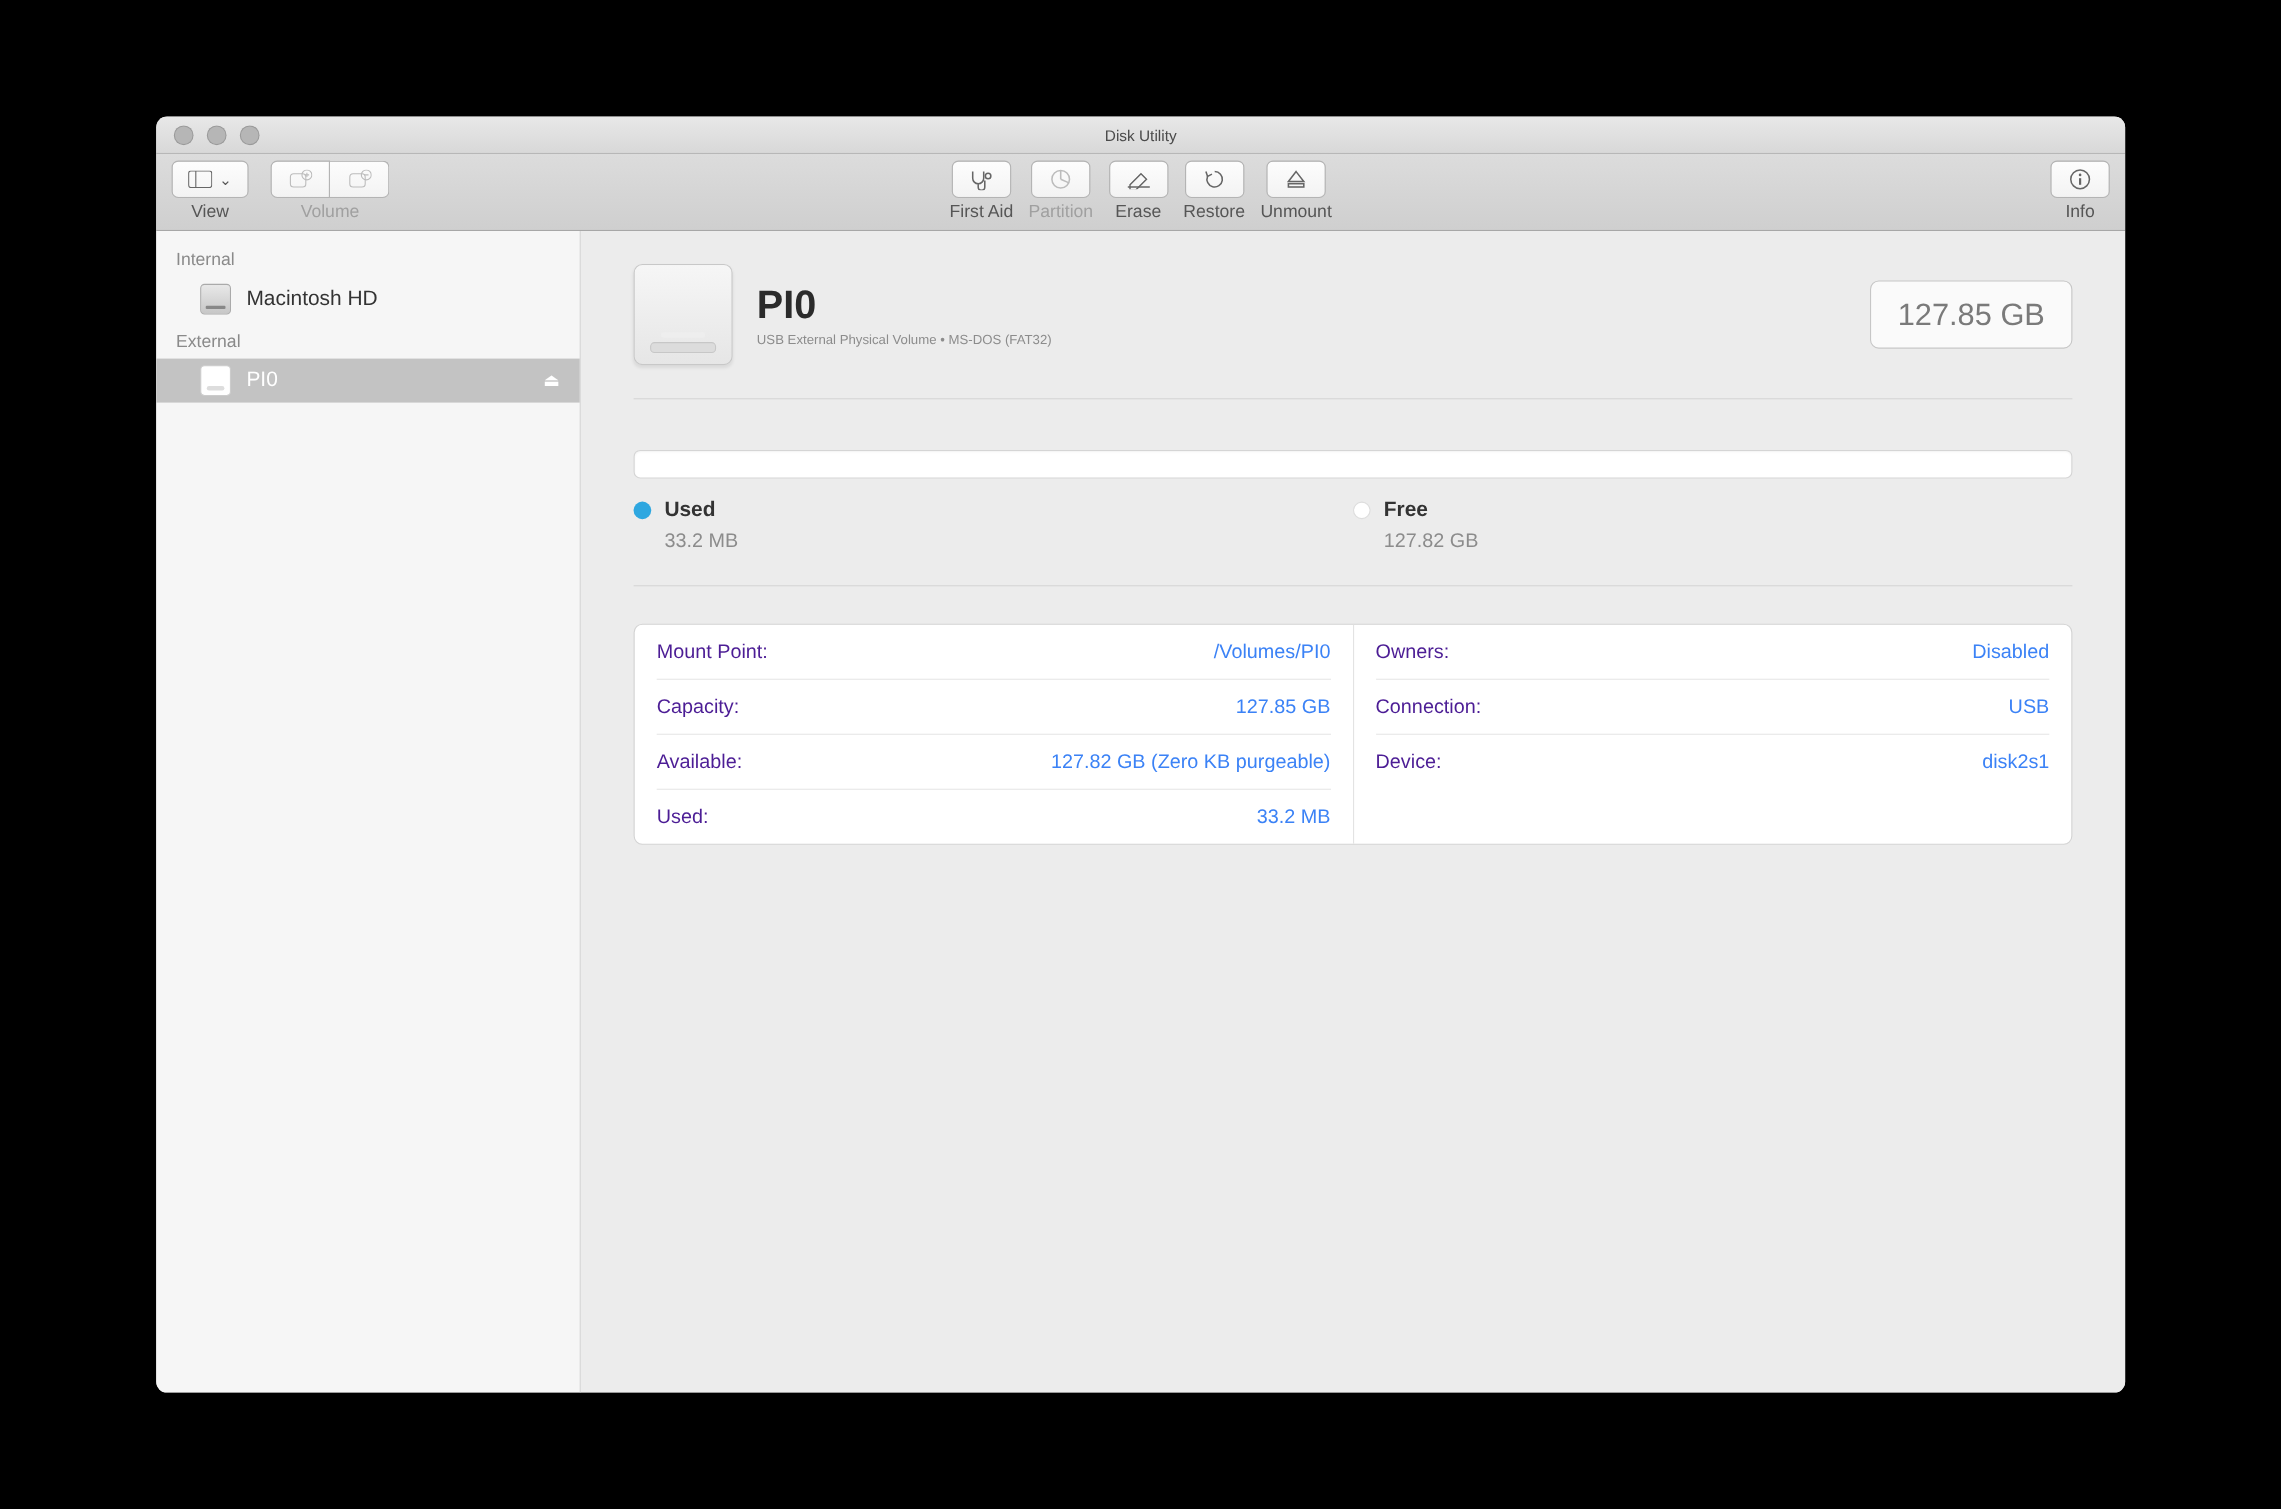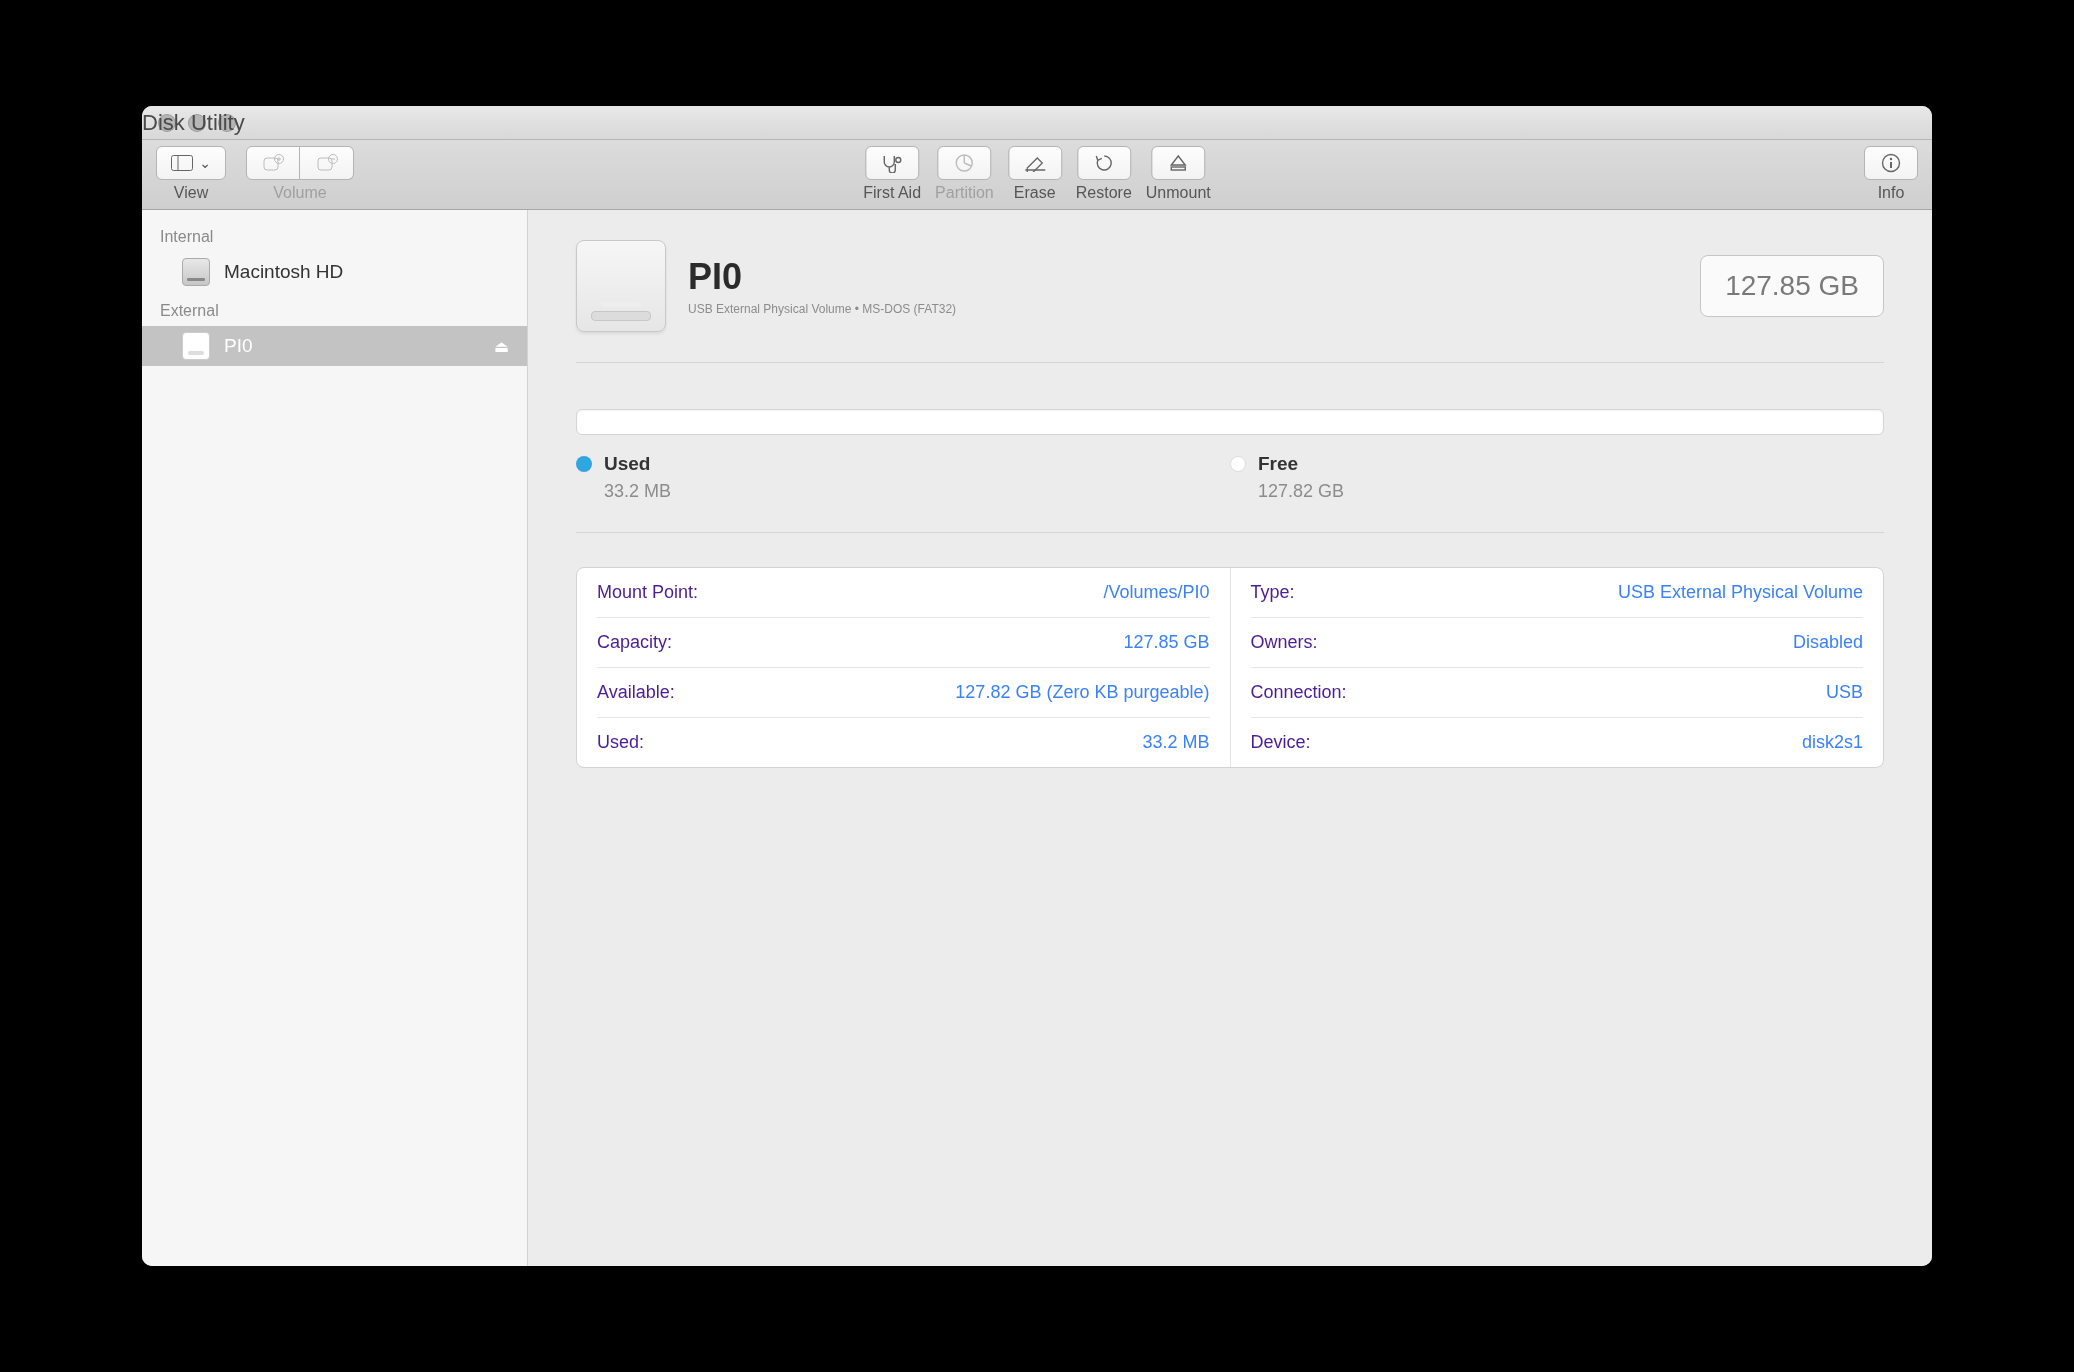--- a/index.html
+++ b/index.html
@@ -23,21 +23,21 @@
   }
   
   .titlebar {
     height: 34px;
     background: linear-gradient(#e8e8e8,#d8d8d8);
     border-bottom:1px solid #b7b7b7;
     display:flex; align-items:center; position:relative;
   }
   .traffic { display:flex; gap:12px; padding-left:16px; }
   .tl { width:18px; height:18px; border-radius:50%; background:#b6b6b6; border:0.5px solid rgba(0,0,0,0.15);}
-  .title { position:absolute; left:0; right:0; font-size:22px; color:#4a4a4a; font-weight:400; }
+  .title { position:absolute; left:0; right:0; text-align:center; font-size:14px; color:#4a4a4a; font-weight:400; }
   
   .toolbar {
     height: 70px;
     background: linear-gradient(#dcdcdc,#cfcfcf);
     border-bottom:1px solid #a7a7a7;
     display:flex; align-items:flex-start; padding: 6px 14px 0 14px;
     position:relative;
   }
   .tgroup { display:flex; flex-direction:column; align-items:center; margin-right:20px;}
   .tgroup-right { margin-left:auto; margin-right:0;}
@@ -299,24 +299,20 @@
               <span class="k">Available:</span>
               <span class="v">127.82 GB (Zero KB purgeable)</span>
             </div>
           <div class="drow">
               <span class="k">Used:</span>
               <span class="v">33.2 MB</span>
             </div>
         </div>
         <div class="dcol">
           <div class="drow">
-              <span class="k">Type:</span>
-              <span class="v">USB External Physical Volume</span>
-            </div>
-          <div class="drow">
               <span class="k">Owners:</span>
               <span class="v">Disabled</span>
             </div>
           <div class="drow">
               <span class="k">Connection:</span>
               <span class="v">USB</span>
             </div>
           <div class="drow">
               <span class="k">Device:</span>
               <span class="v">disk2s1</span>

